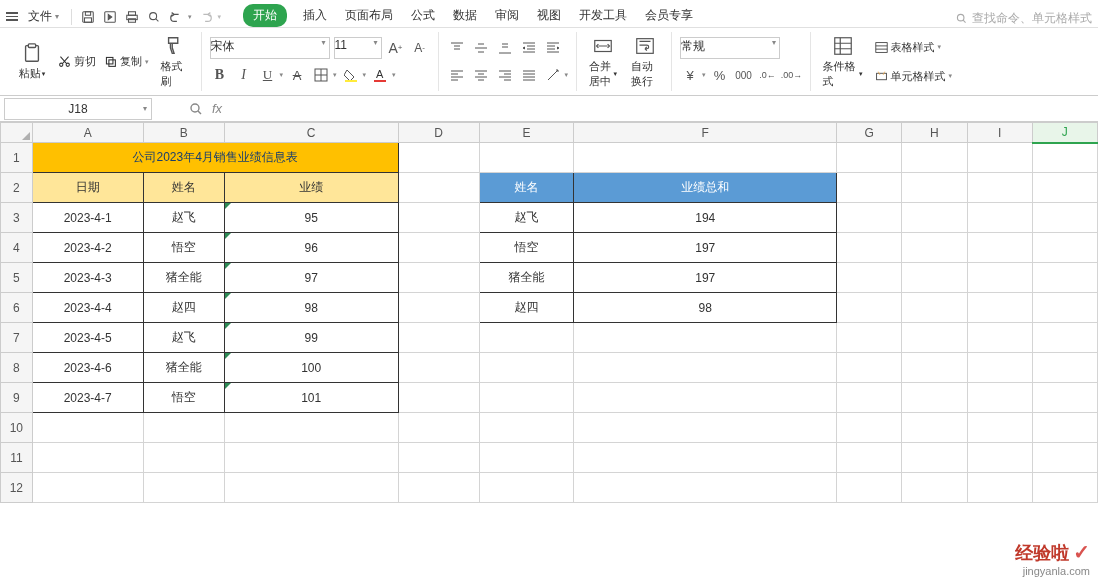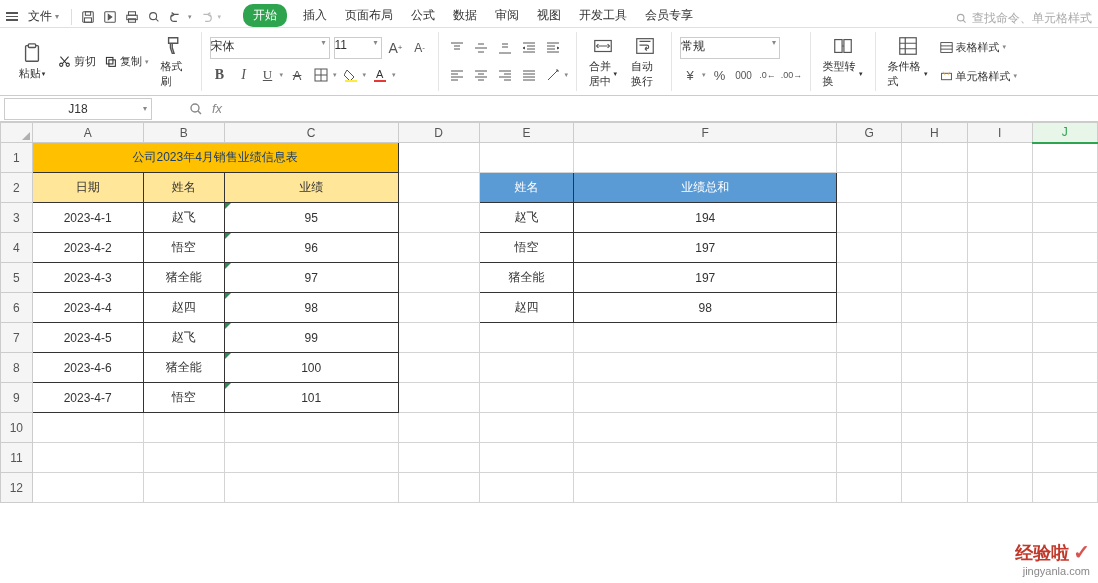--- a/index.html
+++ b/index.html
@@ -325,33 +325,20 @@
     <div class="rg-row">
       <div class="ico-btn">¥</div>
         <span class="dd-sm">▾</span>
       <div class="ico-btn">%</div>
       <div class="ico-btn" style="font-size:10px">000</div>
       <div class="ico-btn" style="font-size:9px">.0←</div>
       <div class="ico-btn" style="font-size:9px">.00→</div>
     </div>
   </div>
 
-  <div class="rgroup horiz">
-    <div class="rbtn-big" style="width:48px">
-      <svg viewBox="0 0 24 24" fill="none" stroke="#555" stroke-width="1.3">
-          <rect x="3" y="5" width="8" height="14"></rect>
-          <rect x="13" y="5" width="8" height="14"></rect>
-          <path d="M11 12h2"></path>
-        </svg>
-      <span class="lbl">
-          <span>类型转换</span>
-          <span style="font-size:7px">▾</span>
-        </span>
-    </div>
-  </div>
 
   <div class="rgroup horiz">
     <div class="rbtn-big" style="width:48px">
       <svg viewBox="0 0 24 24" fill="none" stroke="#555" stroke-width="1.3">
           <rect x="3" y="3" width="18" height="18"></rect>
           <path d="M3 9h18M3 15h18M9 3v18"></path>
         </svg>
       <span class="lbl">
           <span>条件格式</span>
           <span style="font-size:7px">▾</span>

